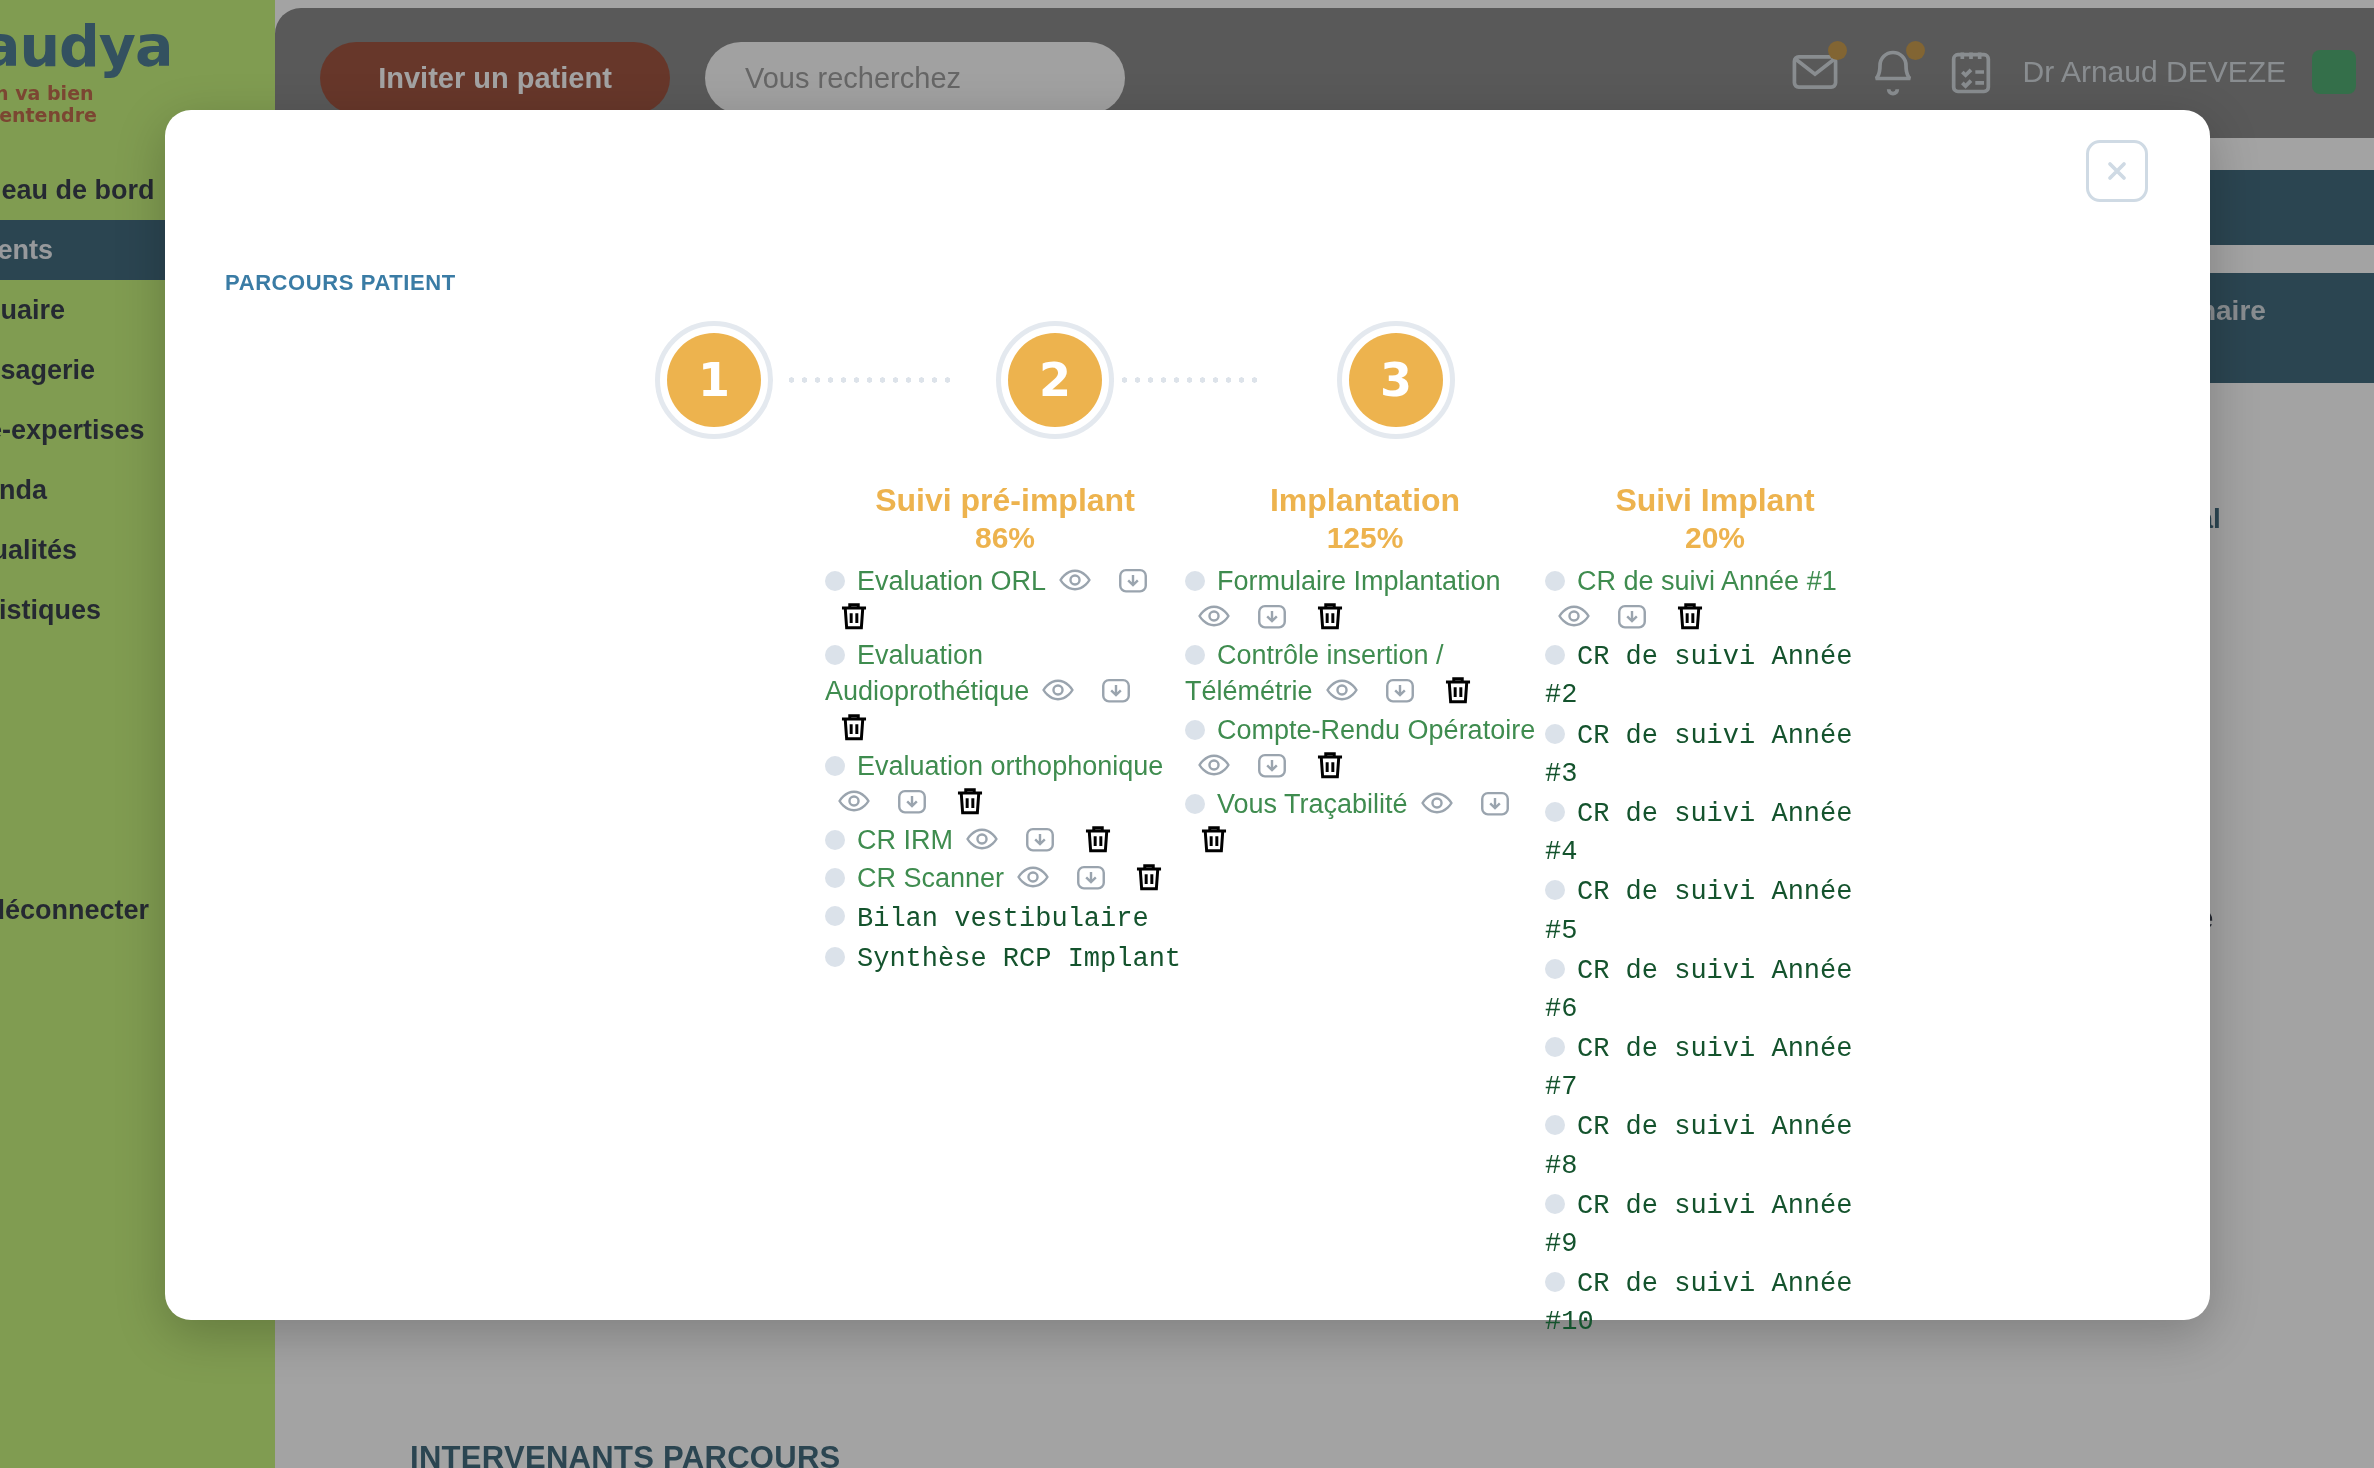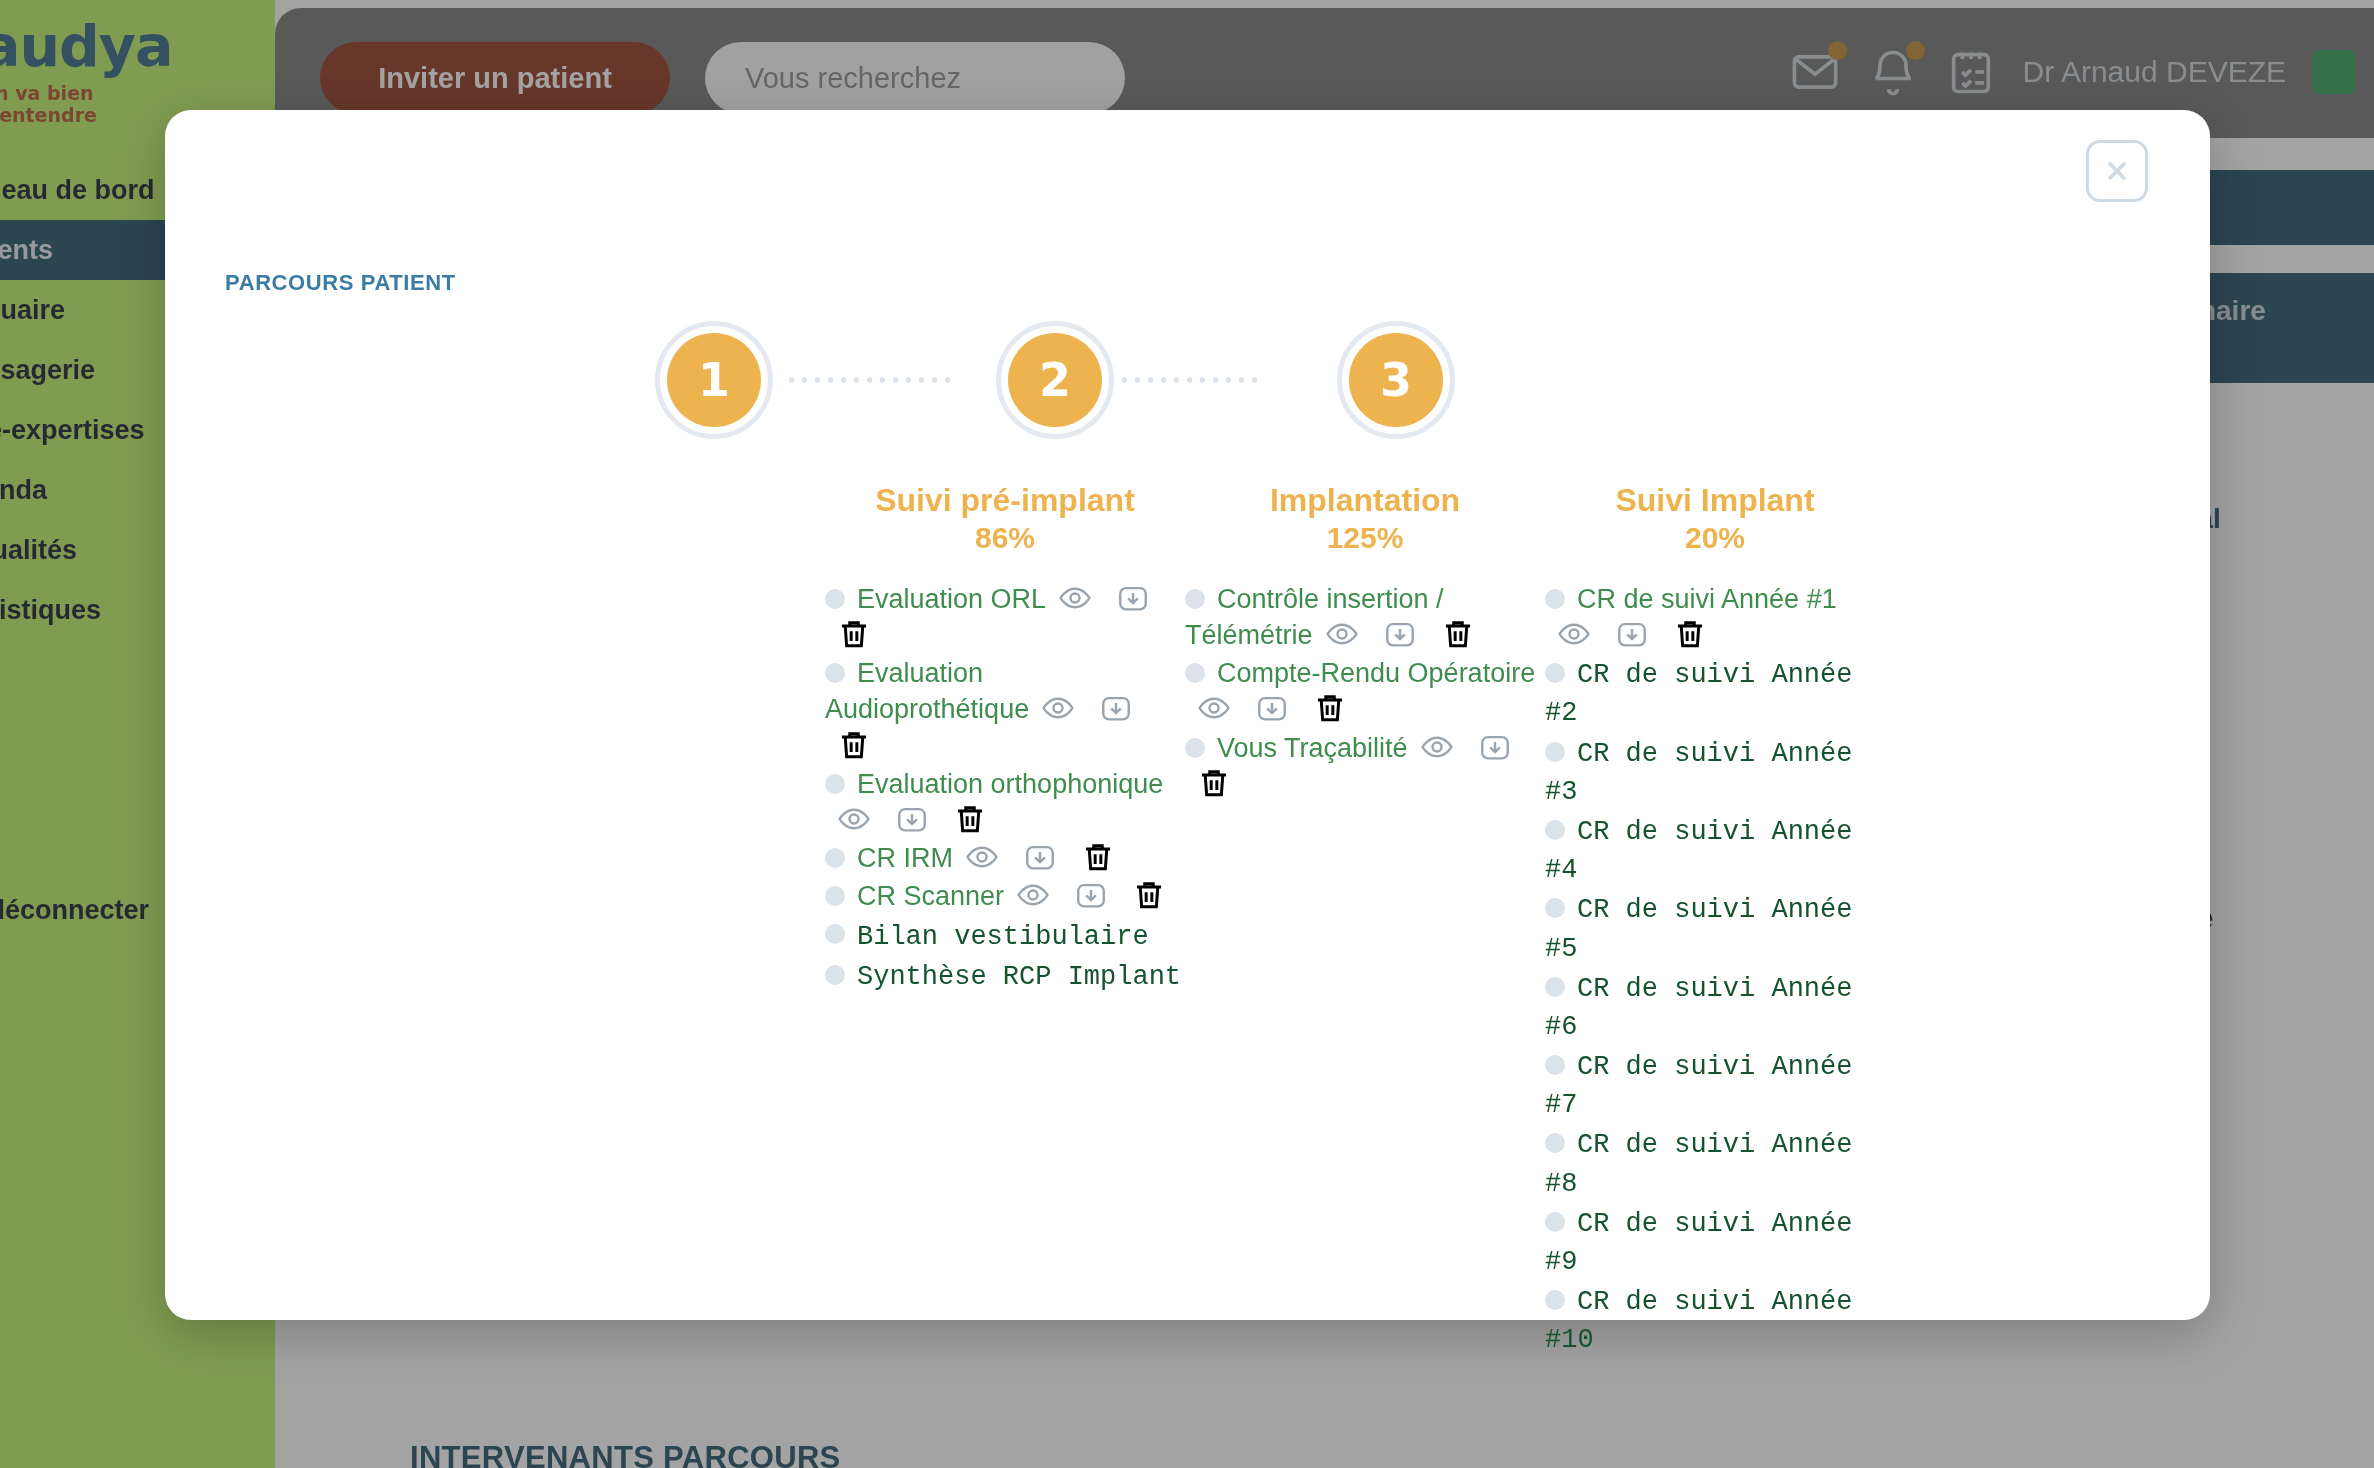--- a/index.html
+++ b/index.html
@@ -171,21 +171,21 @@
     position: absolute; left: 660px; top: 370px; width: 1060px;
     display: flex; gap: 0px;
   }
   .col { width: 360px; }
   .col:nth-child(3) { width: 340px; }
   .col-head {
     text-align: center; color: #edb34e; font-size: 32px; font-weight: 700;
     line-height: 1.28;
   }
   .col-pct { text-align: center; color: #edb34e; font-size: 30px; font-weight: 700; }
-  .col-list { margin-top: 26px; }
+  .col-list { margin-top: 8px; }
   .doc-item {
     display: block; font-size: 27px; line-height: 1.34; margin-bottom: 2px;
     padding-left: 0px;
   }
   .bullet {
     display: inline-block; width: 20px; height: 20px; border-radius: 50%;
     background: #dbe2ea; margin-right: 12px; vertical-align: middle;
     position: relative; top: -2px;
   }
   .doc-name { color: #3f8c4f; }
@@ -376,20 +376,29 @@
                   <path d="M3.5 6.3h17M9 6.3V4h6v2.3M5.8 6.3l1 14h10.4l1-14M10 10v7M14 10v7"></path>
                 </svg></span></div>
             <div class="doc-item missing"><span class="bullet"></span><span class="doc-name">Bilan vestibulaire</span></div>
             <div class="doc-item missing"><span class="bullet"></span><span class="doc-name">Synthèse RCP Implant</span></div>
           </div>
       </div>
       <div class="col">
         <div class="col-head">Implantation</div>
         <div class="col-pct">125%</div>
         <div class="col-list">
+            <div class="doc-item"><span class="bullet"></span><span class="doc-name">Formulaire Implantation</span><span class="ico ico-eye"><svg viewBox="0 0 24 24">
+                  <path d="M1.8 12S5.5 5.5 12 5.5 22.2 12 22.2 12 18.5 18.5 12 18.5 1.8 12 1.8 12z"></path>
+                  <circle cx="12" cy="12" r="3.2"></circle>
+                </svg></span><span class="ico ico-dl"><svg viewBox="0 0 24 24">
+                  <rect x="3" y="5" width="18" height="15" rx="4"></rect>
+                  <path d="M12 8.5v7M8.6 12.2L12 15.6l3.4-3.4"></path>
+                </svg></span><span class="ico ico-trash"><svg viewBox="0 0 24 24">
+                  <path d="M3.5 6.3h17M9 6.3V4h6v2.3M5.8 6.3l1 14h10.4l1-14M10 10v7M14 10v7"></path>
+                </svg></span></div>
             <div class="doc-item"><span class="bullet"></span><span class="doc-name">Contrôle insertion / Télémétrie</span><span class="ico ico-eye"><svg viewBox="0 0 24 24">
                   <path d="M1.8 12S5.5 5.5 12 5.5 22.2 12 22.2 12 18.5 18.5 12 18.5 1.8 12 1.8 12z"></path>
                   <circle cx="12" cy="12" r="3.2"></circle>
                 </svg></span><span class="ico ico-dl"><svg viewBox="0 0 24 24">
                   <rect x="3" y="5" width="18" height="15" rx="4"></rect>
                   <path d="M12 8.5v7M8.6 12.2L12 15.6l3.4-3.4"></path>
                 </svg></span><span class="ico ico-trash"><svg viewBox="0 0 24 24">
                   <path d="M3.5 6.3h17M9 6.3V4h6v2.3M5.8 6.3l1 14h10.4l1-14M10 10v7M14 10v7"></path>
                 </svg></span></div>
             <div class="doc-item"><span class="bullet"></span><span class="doc-name">Compte-Rendu Opératoire</span><span class="ico ico-eye"><svg viewBox="0 0 24 24">

